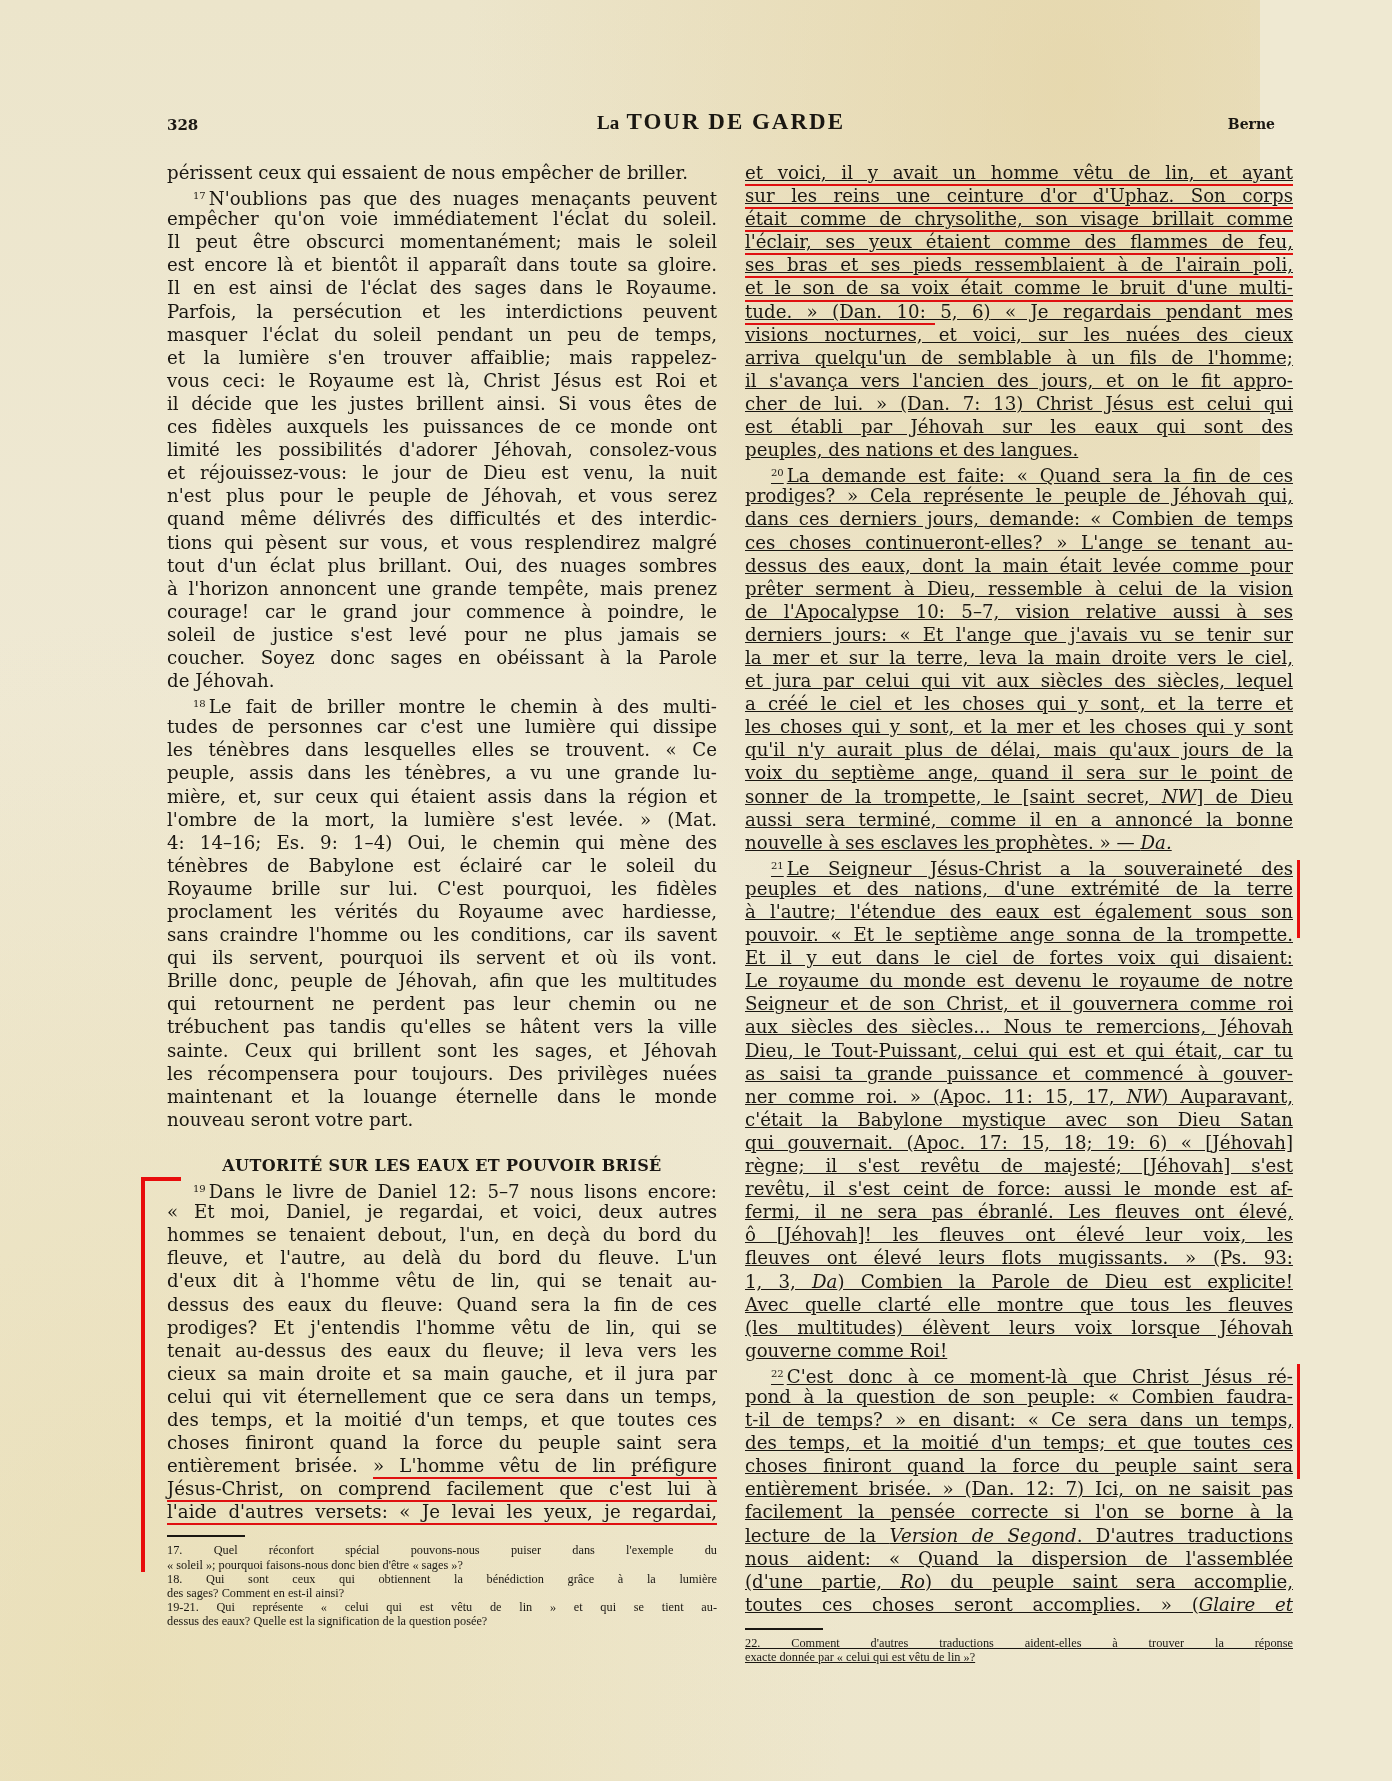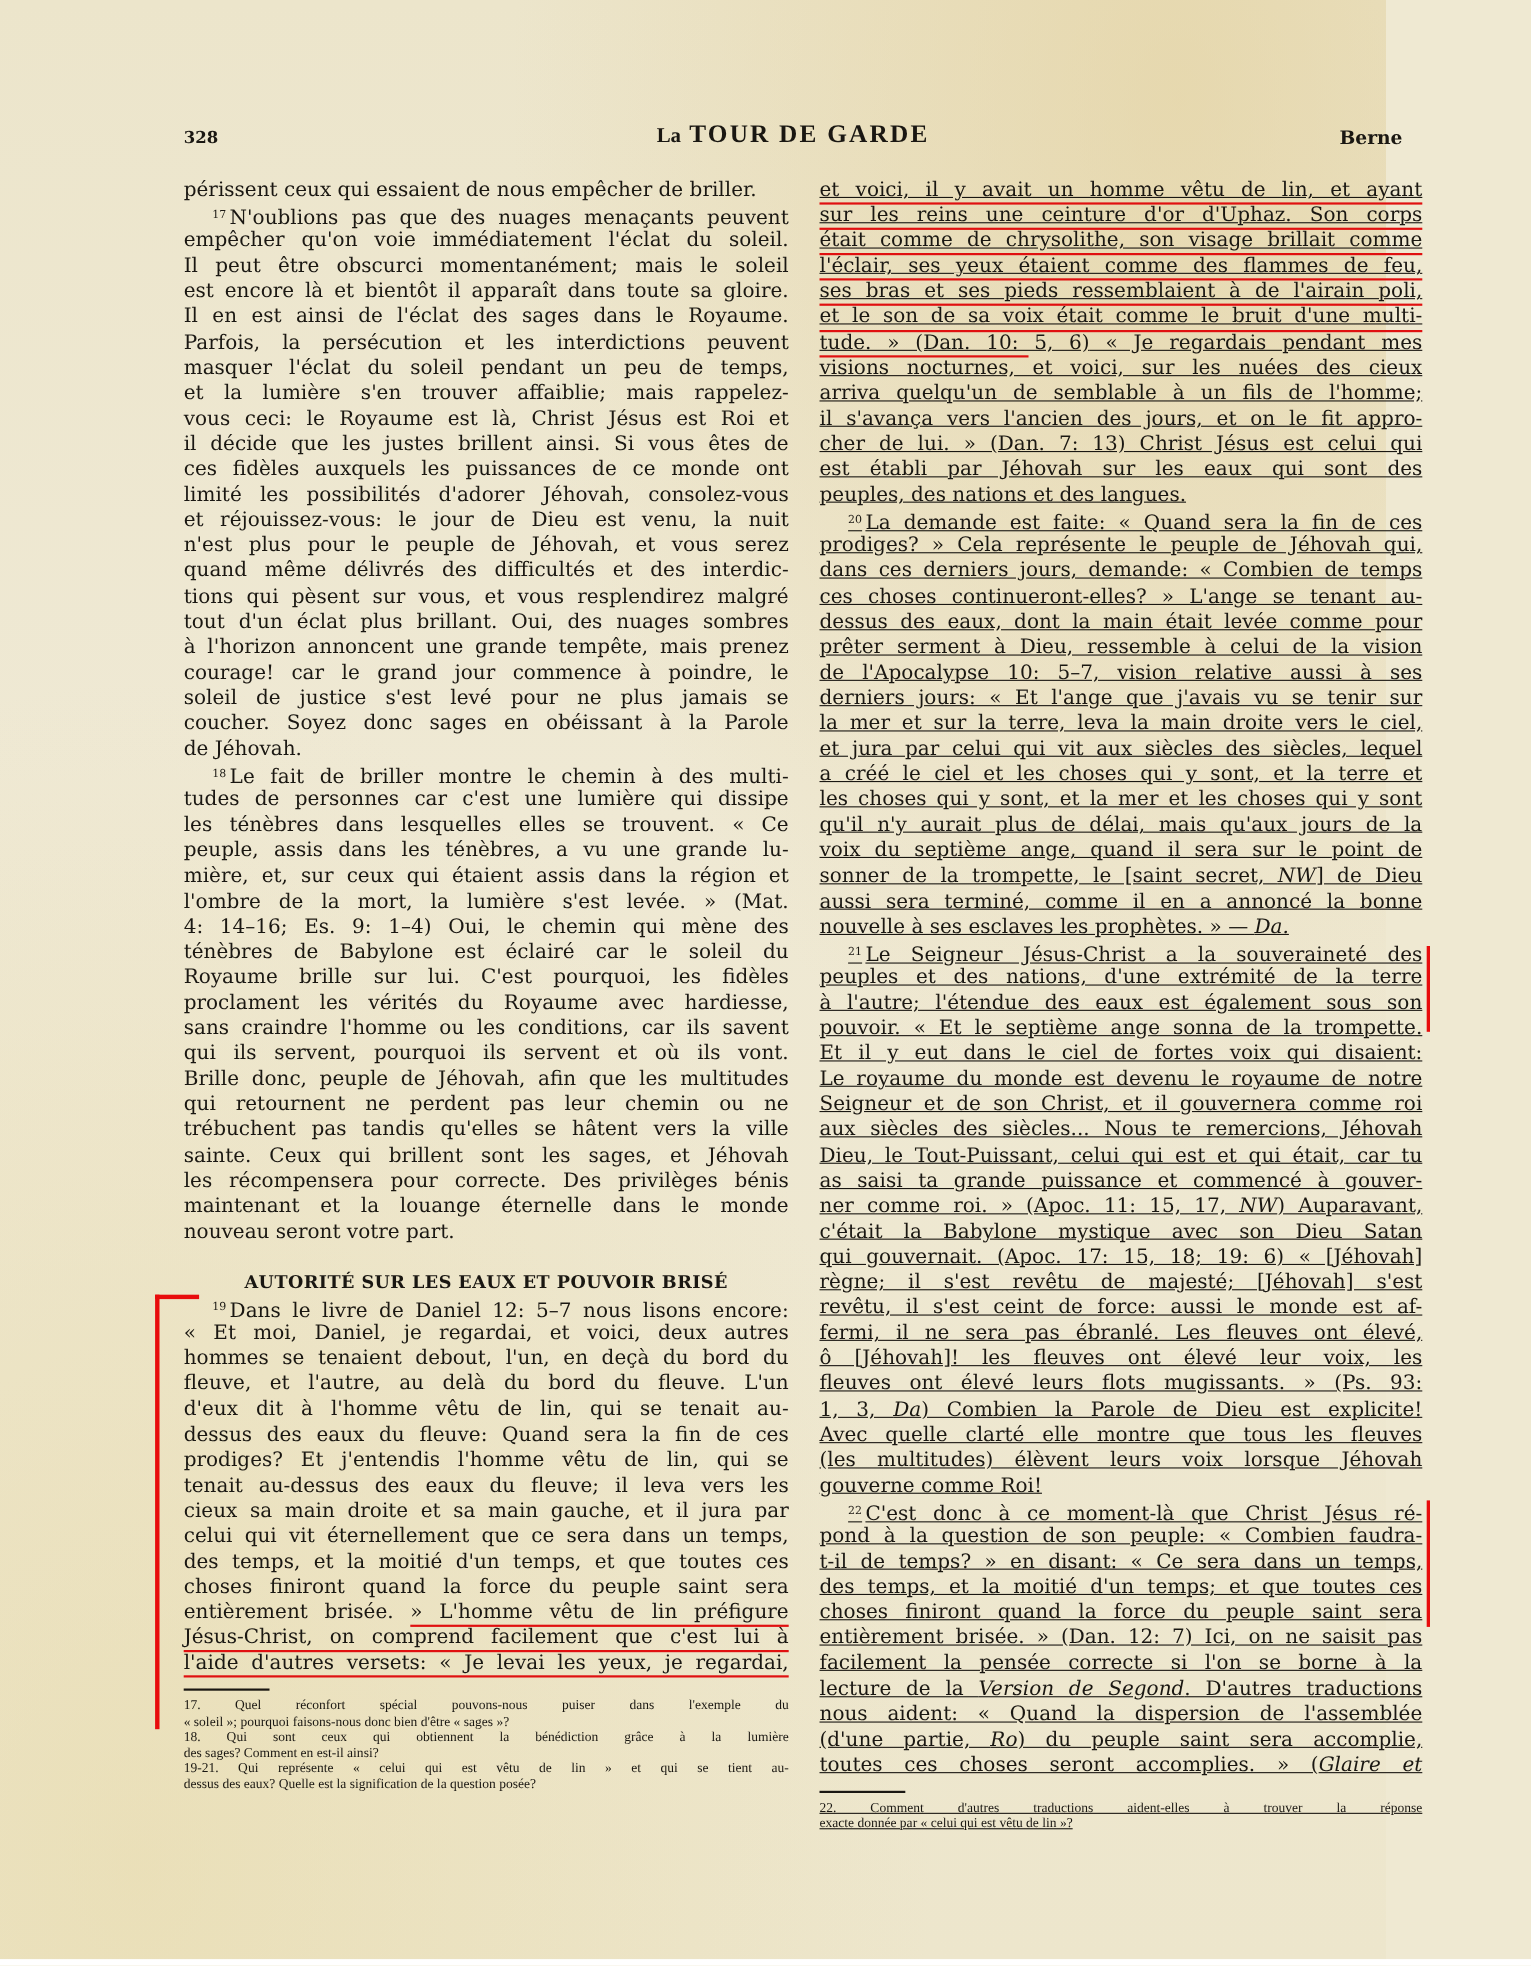--- a/index.html
+++ b/index.html
@@ -49,21 +49,21 @@
       text-align: center;
       font-size: 23px;
       font-weight: bold;
       letter-spacing: 2px;
       font-family: "Liberation Serif", serif;
     }
     .mag-title .small-a { font-size: 19px; letter-spacing: 0; }
     .edition {
       position: absolute;
       right: 0; top: 4px;
-      font-size: 17px;
+      font-size: 14px;
       font-weight: bold;
     }
     .column {
       position: absolute;
       top: 161px;
       width: 550px;
       font-size: 18.2px;
       line-height: 23.1px;
       text-align: justify;
     }
@@ -219,21 +219,21 @@
     <span class="line">4: 14–16; Es. 9: 1–4) Oui, le chemin qui mène des</span>
     <span class="line">ténèbres de Babylone est éclairé car le soleil du</span>
     <span class="line">Royaume brille sur lui. C'est pourquoi, les fidèles</span>
     <span class="line">proclament les vérités du Royaume avec hardiesse,</span>
     <span class="line">sans craindre l'homme ou les conditions, car ils savent</span>
     <span class="line">qui ils servent, pourquoi ils servent et où ils vont.</span>
     <span class="line">Brille donc, peuple de Jéhovah, afin que les multitudes</span>
     <span class="line">qui retournent ne perdent pas leur chemin ou ne</span>
     <span class="line">trébuchent pas tandis qu'elles se hâtent vers la ville</span>
     <span class="line">sainte. Ceux qui brillent sont les sages, et Jéhovah</span>
-    <span class="line">les récompensera pour correcte. Des privilèges bénis</span>
+    <span class="line">les récompensera pour toujours. Des privilèges nuées</span>
     <span class="line">maintenant et la louange éternelle dans le monde</span>
     <span class="line last">nouveau seront votre part.</span>
 
     <div class="spacer"></div>
 
     <div class="section-heading">AUTORITÉ SUR LES EAUX ET POUVOIR BRISÉ</div>
     <span class="line indent"><sup class="pnum">19</sup><span>Dans le livre de Daniel 12: 5–7 nous lisons encore:</span></span>
     <span class="line">« Et moi, Daniel, je regardai, et voici, deux autres</span>
     <span class="line">hommes se tenaient debout, l'un, en deçà du bord du</span>
     <span class="line">fleuve, et l'autre, au delà du bord du fleuve. L'un</span>

